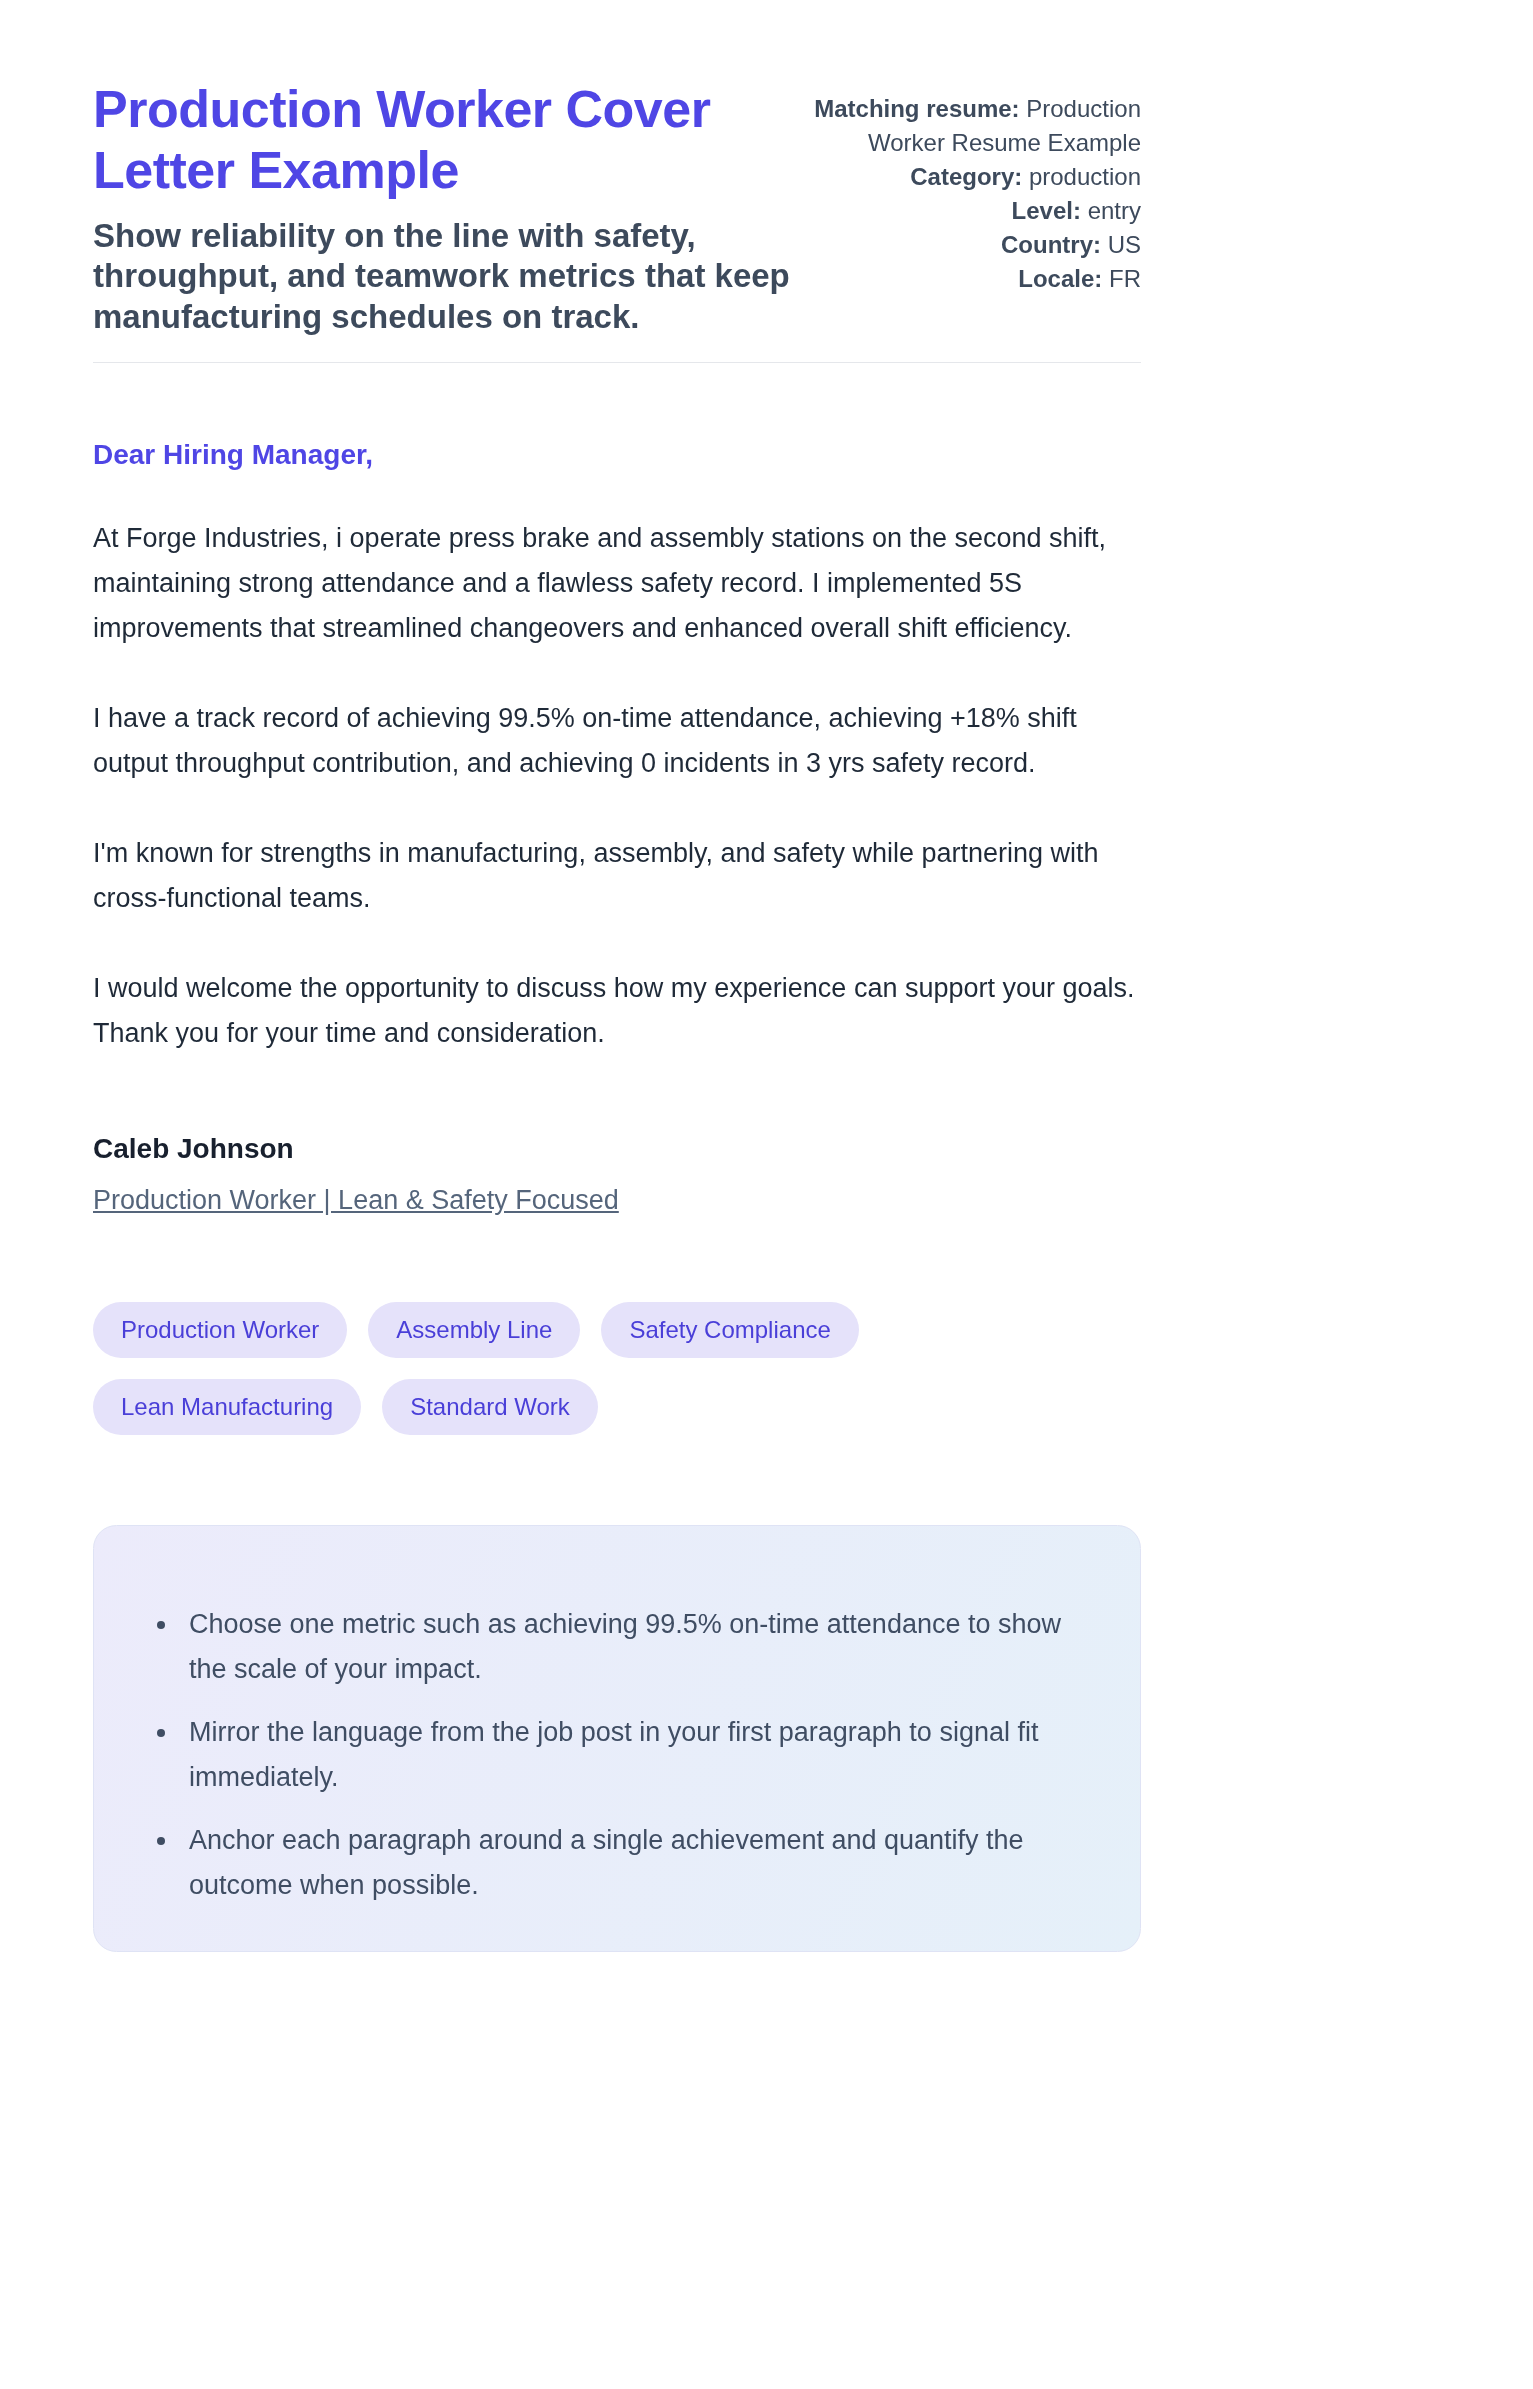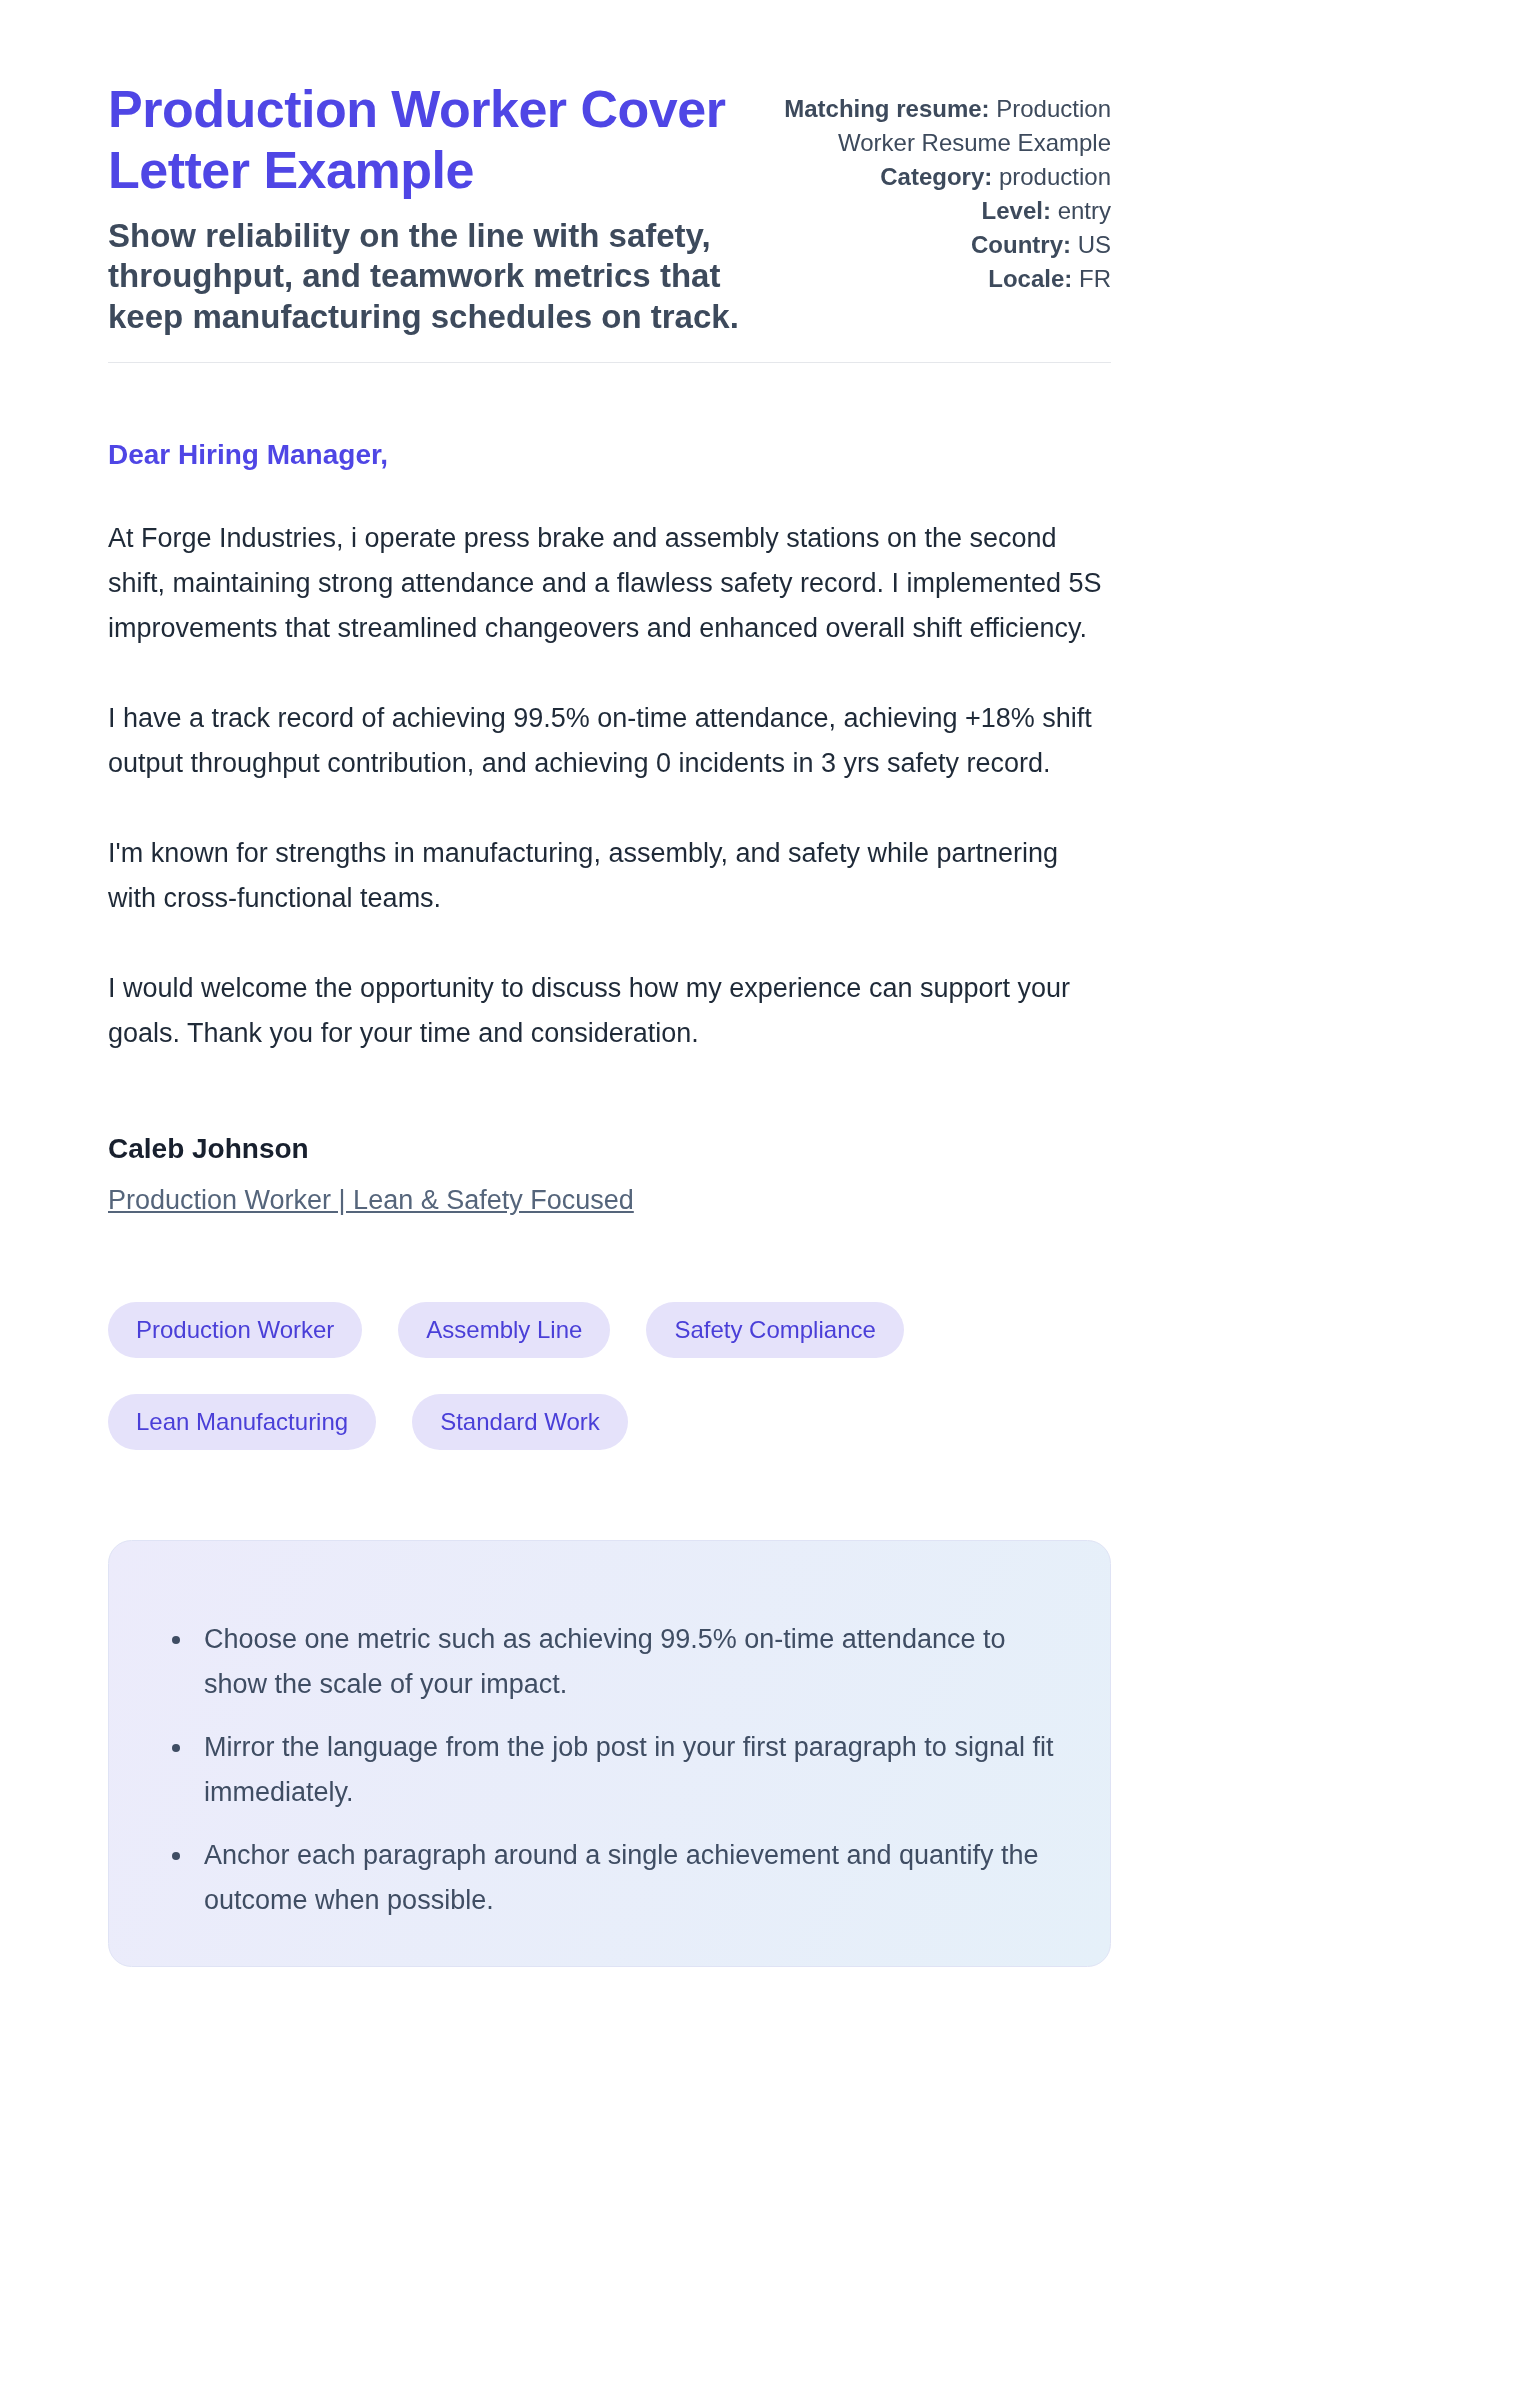--- a/index.html
+++ b/index.html
@@ -17,22 +17,23 @@
   * { margin: 0; padding: 0; box-sizing: border-box; }
   html, body {
     background: #ffffff;
     font-family: "Liberation Sans", sans-serif;
   }
   body {
     width: 1534px;
     min-height: 2389px;
   }
   .container {
-    padding: 79px 135px 72px 108px;
+    padding: 79px 135px 72px 63px;
     width: 1246px;
+    margin-left: 30px;
   }
 
   
   .header {
     display: flex;
     justify-content: space-between;
     align-items: flex-start;
     border-bottom: 1.8px solid var(--divider);
     padding-bottom: 25px;
   }
@@ -92,21 +93,21 @@
     color: var(--soft-text);
     font-size: 27px;
     text-decoration: underline;
   }
 
   
   .tags {
     margin-top: 86px;
     display: flex;
     flex-wrap: wrap;
-    gap: 36px;
+    gap: 21px;
   }
   .tag-pill {
     background: var(--pill-bg);
     color: var(--pill-text);
     font-size: 24px;
     line-height: 1;
     padding: 16px 28px;
     border-radius: 901px;
     white-space: nowrap;
     cursor: pointer;

